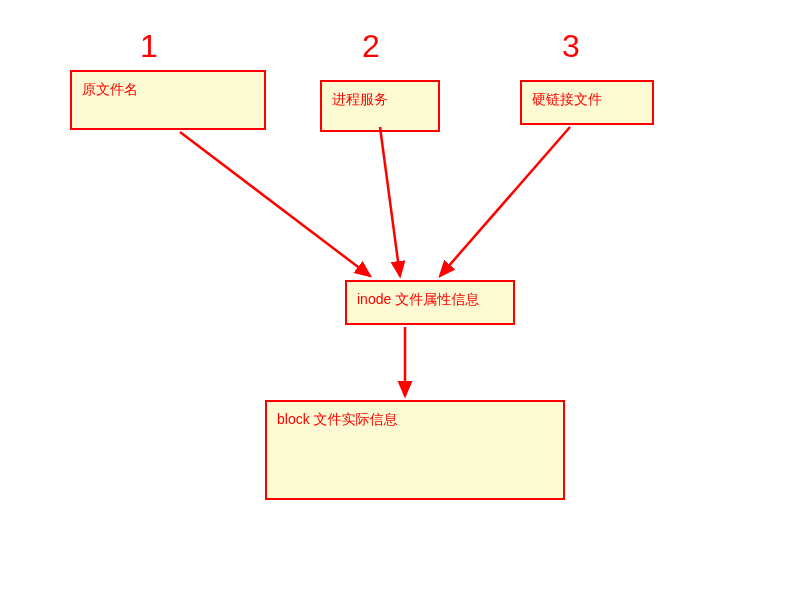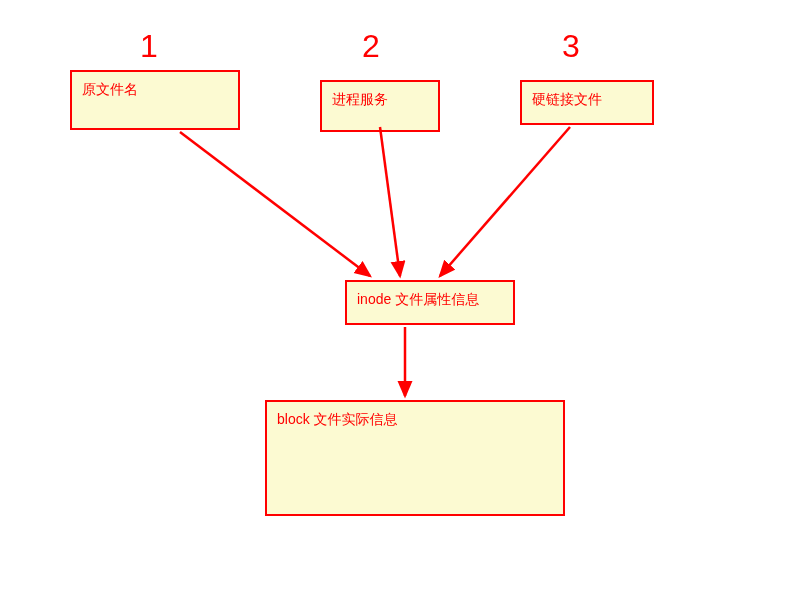--- a/index.html
+++ b/index.html
@@ -37,37 +37,37 @@
     pointer-events: none;
   }
 </style>
 </head>
 <body>
 
 <div class="handwritten" style="left:140px; top:30px;">1</div>
 <div class="handwritten" style="left:362px; top:30px;">2</div>
 <div class="handwritten" style="left:562px; top:30px;">3</div>
 
-<div class="box" style="left:70px; top:70px; width:170px; height:60px;">
+<div class="box" style="left:70px; top:70px; width:196px; height:60px;">
   <div>原文件名</div>
 </div>
 
 <div class="box" style="left:320px; top:80px; width:120px; height:52px;">
   <span>进程服务</span>
 </div>
 
 <div class="box" style="left:520px; top:80px; width:134px; height:45px;">
   <span>硬链接文件</span>
 </div>
 
 <div class="box" style="left:320px; top:280px; width:170px; height:45px;margin-left:25px;">
   <span>inode 文件属性信息</span>
 </div>
 
-<div class="box" style="left:265px; top:400px; width:300px; height:116px;">
+<div class="box" style="left:265px; top:400px; width:300px; height:100px;">
   <span>block 文件实际信息</span>
 </div>
 
 <svg class="arrows">
   <defs>
     <marker id="arrowhead" markerWidth="8" markerHeight="8" refX="6" refY="3" orient="auto">
       <path d="M0,0 L7,3 L0,6 Z" fill="#ff0000"></path>
     </marker>
   </defs>
 

